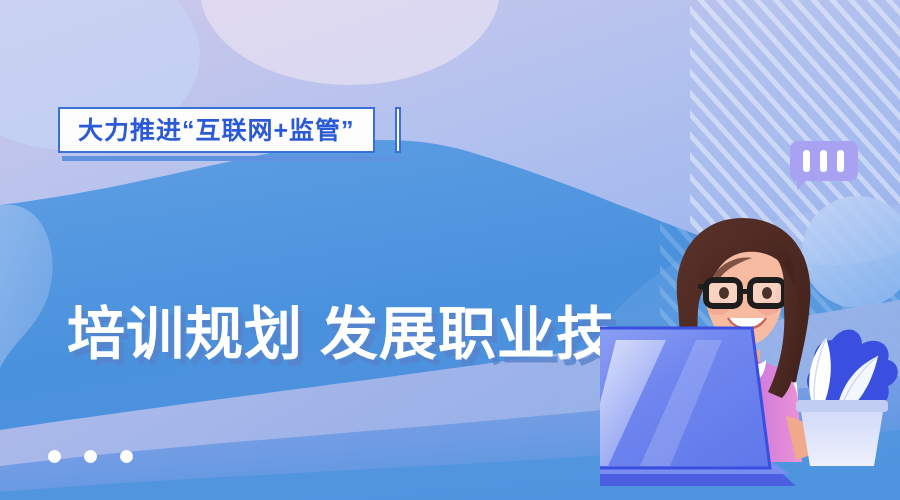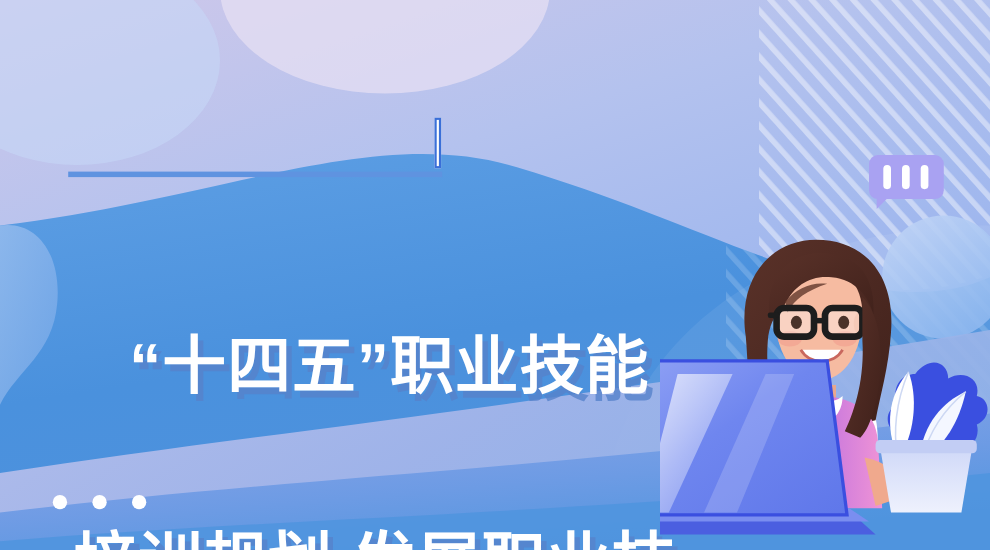--- a/index.html
+++ b/index.html
@@ -161,24 +161,26 @@
     <span class="bub-bar b3"></span>
   </div>
 
   <div id="dots">
     <span class="dot"></span>
     <span class="dot"></span>
     <span class="dot"></span>
   </div>
 
   <div id="subtitle-shadow"></div>
+  <div id="subtitle-box">
+    <span id="subtitle-text">大力推进“互联网+监管”</span>
+  </div>
   <div id="subtitle-tick"></div>
 
   <div id="headline">
-    <span class="hl-line l1">“十四五”职业技能</span>
     <span class="hl-line l2">培训规划 发展职业技</span>
     
   </div>
 
   <div id="illustration">
     <svg class="ill" viewBox="0 0 300 290">
       <defs>
         <linearGradient id="lidG" x1="0" y1="0" x2="1" y2="1">
           <stop offset="0%" stop-color="#93a4f5"></stop>
           <stop offset="45%" stop-color="#6f86ef"></stop>

